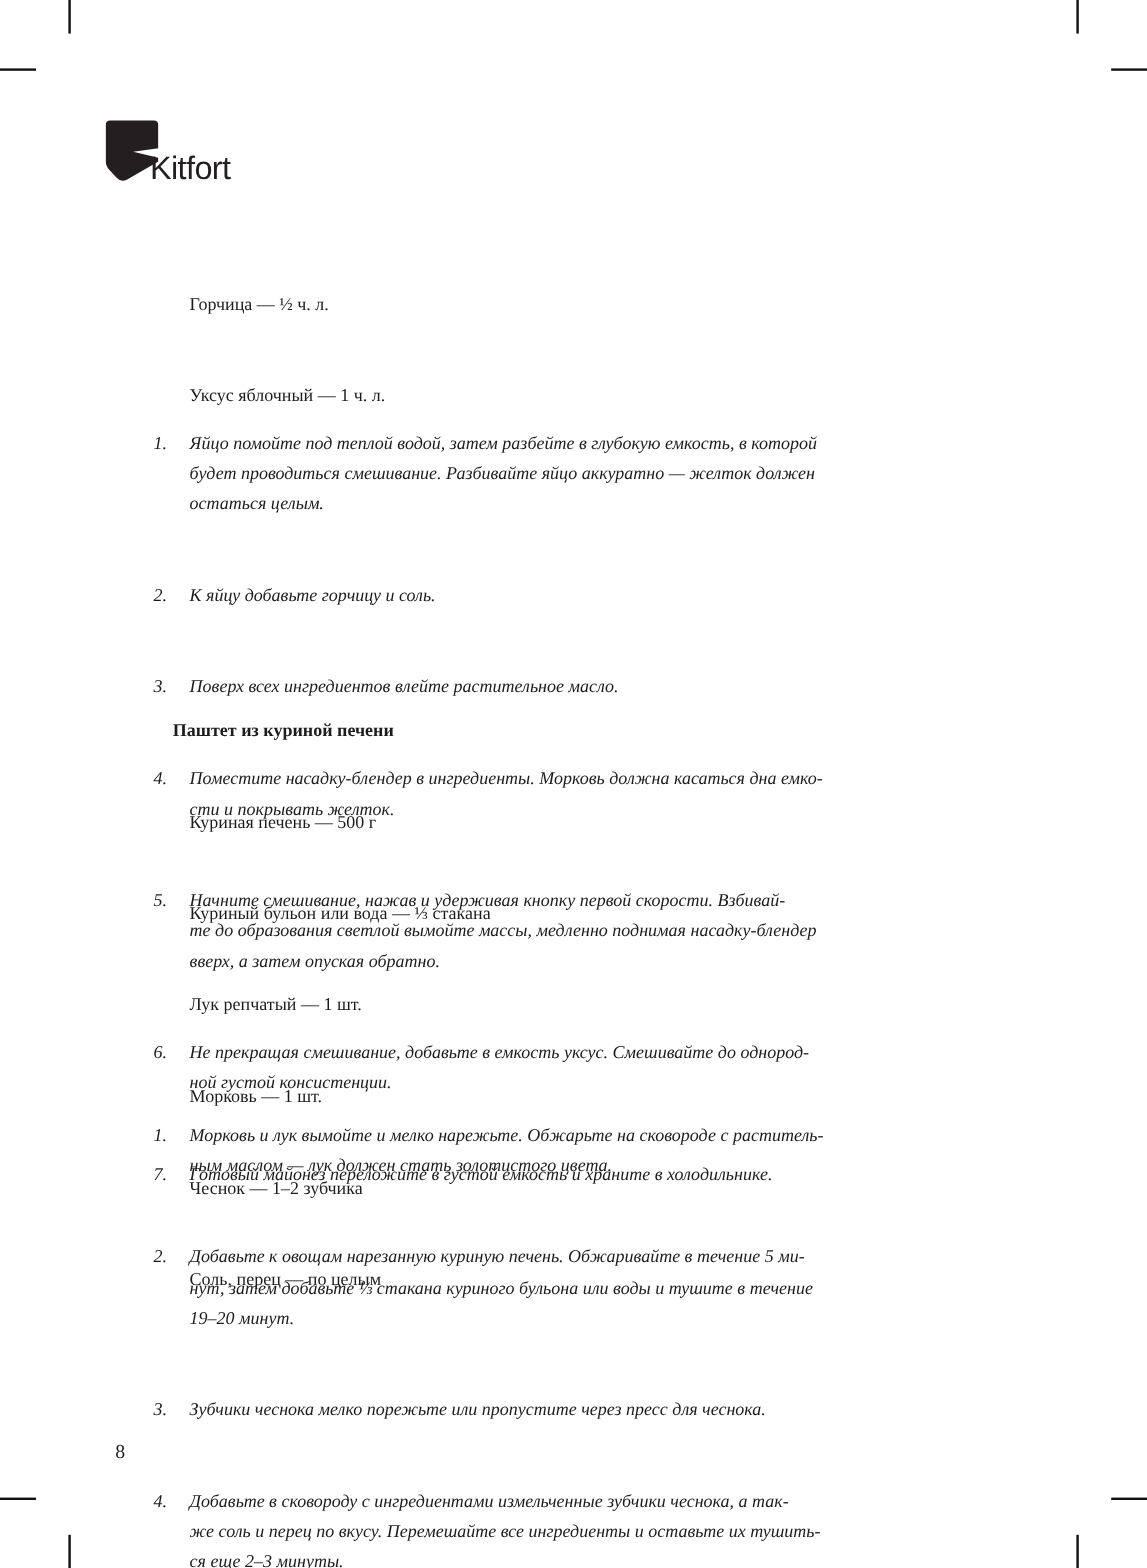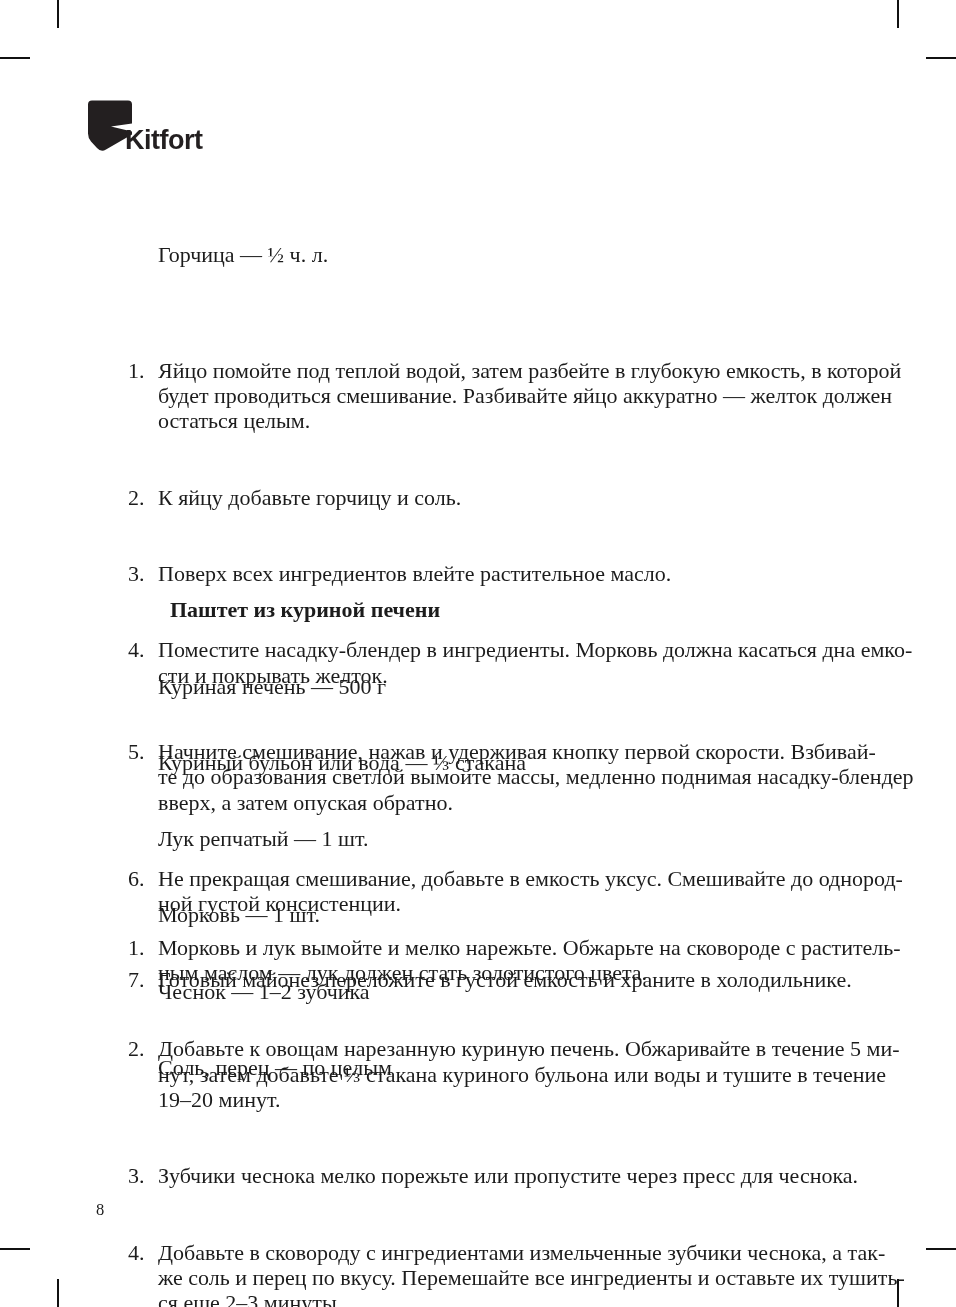--- a/index.html
+++ b/index.html
@@ -41,48 +41,49 @@
     display: flex;
     align-items: flex-end;
   }
   .logo-mark {
     width: 44px;
     height: 53px;
     display: block;
   }
   .logo-text {
     font-family: "Liberation Sans", "DejaVu Sans", sans-serif;
-    font-weight: 700;
+    font-weight: 400;
     font-size: 27px;
     line-height: 1;
     letter-spacing: -0.5px;
     color: #231f20;
     margin-left: -7px;
     margin-bottom: -1px;
   }
 
   
   .tblock {
     position: absolute;
-    font-size: 22px;
+    font-size: 15px;
     line-height: 25.4px;
     white-space: pre;
   }
   .ing-top  { left: 158px; top: 191px; }
   .steps-1  { left: 128px; top: 256px; }
-  .heading2 { left: 170px; top: 597px; font-weight: 700; text-align: center; }
+  .heading2 { left: 144px; top: 597px; font-weight: 700; text-align: center; }
   .ing-2    { left: 158px; top: 623px; }
   .steps-2  { left: 128px; top: 833px; }
 
   ol.steps {
     list-style: none;
     margin: 0;
     padding: 0;
     counter-reset: step;
     width: 720px;
+    font-style: italic;
   }
   ol.steps > li {
     counter-increment: step;
     position: relative;
     padding-left: 30px;
     margin: 0;
   }
   ol.steps > li::before {
     content: counter(step) ".";
     position: absolute;
@@ -116,20 +117,21 @@
 
   <div class="logo">
     <svg class="logo-mark" viewBox="0 0 88 104" aria-hidden="true">
       <path fill="#231f20" d="M8,0 H80 Q88,0 88,8 V46 L46,52 L88,62 V68 L36,98 Q26,104 18,95 L6,82 Q0,75 0,66 V8 Q0,0 8,0 Z"></path>
     </svg>
     <span class="logo-text">Kitfort</span>
   </div>
 
   <div class="tblock ing-top">
     <div class="ing-line">Горчица — ½ ч. л.</div>
+    <div class="ing-line">Уксус яблочный — 1 ч. л.</div>
   </div>
 
   <div class="tblock steps-1">
     <ol class="steps">
       <li>Яйцо помойте под теплой водой, затем разбейте в глубокую емкость, в которой
 будет проводиться смешивание. Разбивайте яйцо аккуратно — желток должен
 остаться целым.</li>
       <li>К яйцу добавьте горчицу и соль.</li>
       <li>Поверх всех ингредиентов влейте растительное масло.</li>
       <li>Поместите насадку-блендер в ингредиенты. Морковь должна касаться дна емко-

